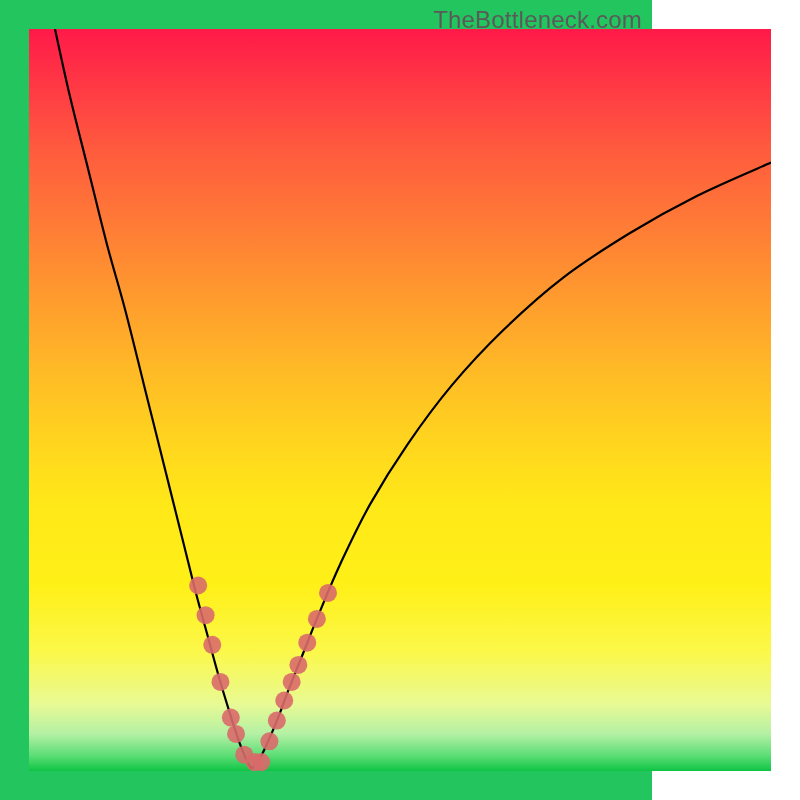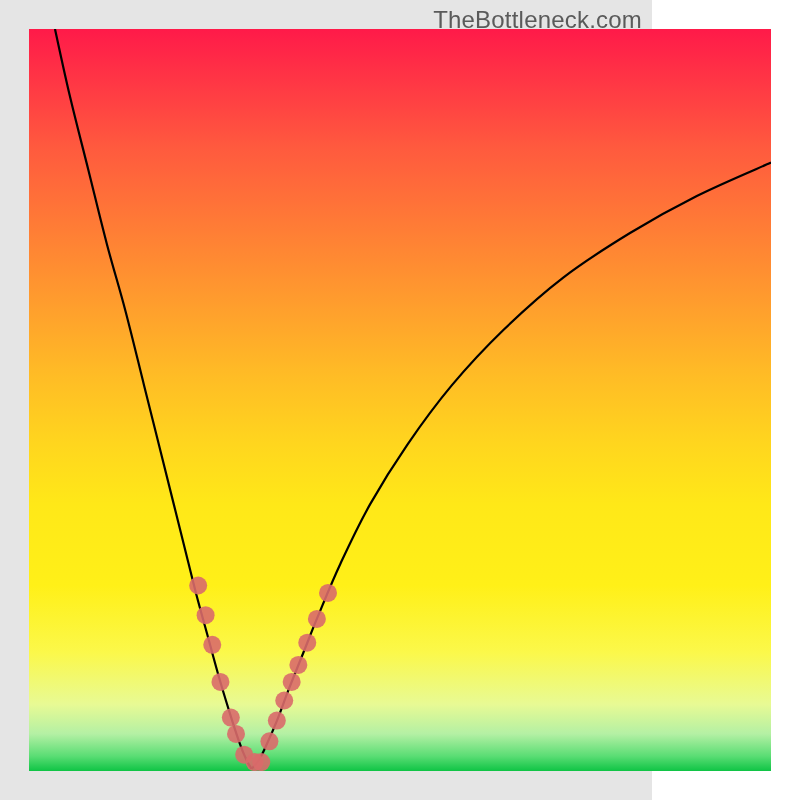--- a/index.html
+++ b/index.html
@@ -1,17 +1,17 @@
 <!DOCTYPE html>
 <html><head>
 <meta charset="utf-8">
 <style>
   * { margin: 0; padding: 0; box-sizing: border-box; }
   body { width: 800px; height: 800px; overflow: hidden; font-family: Arial, sans-serif; }
-  .container { position: relative; width: 652px; height: 800px; background: #e5e5e5; }
+  .container { position: relative; width: 652px; height: 800px; background: #22c55e; }
   .plot-area {
     position: absolute;
     left: 29px;
     top: 29px;
     width: 742px;
     height: 742px;
     background: linear-gradient(to bottom,
       #ff1a49 0%,
       #ff3a44 8%,
       #ff5a3e 16%,

